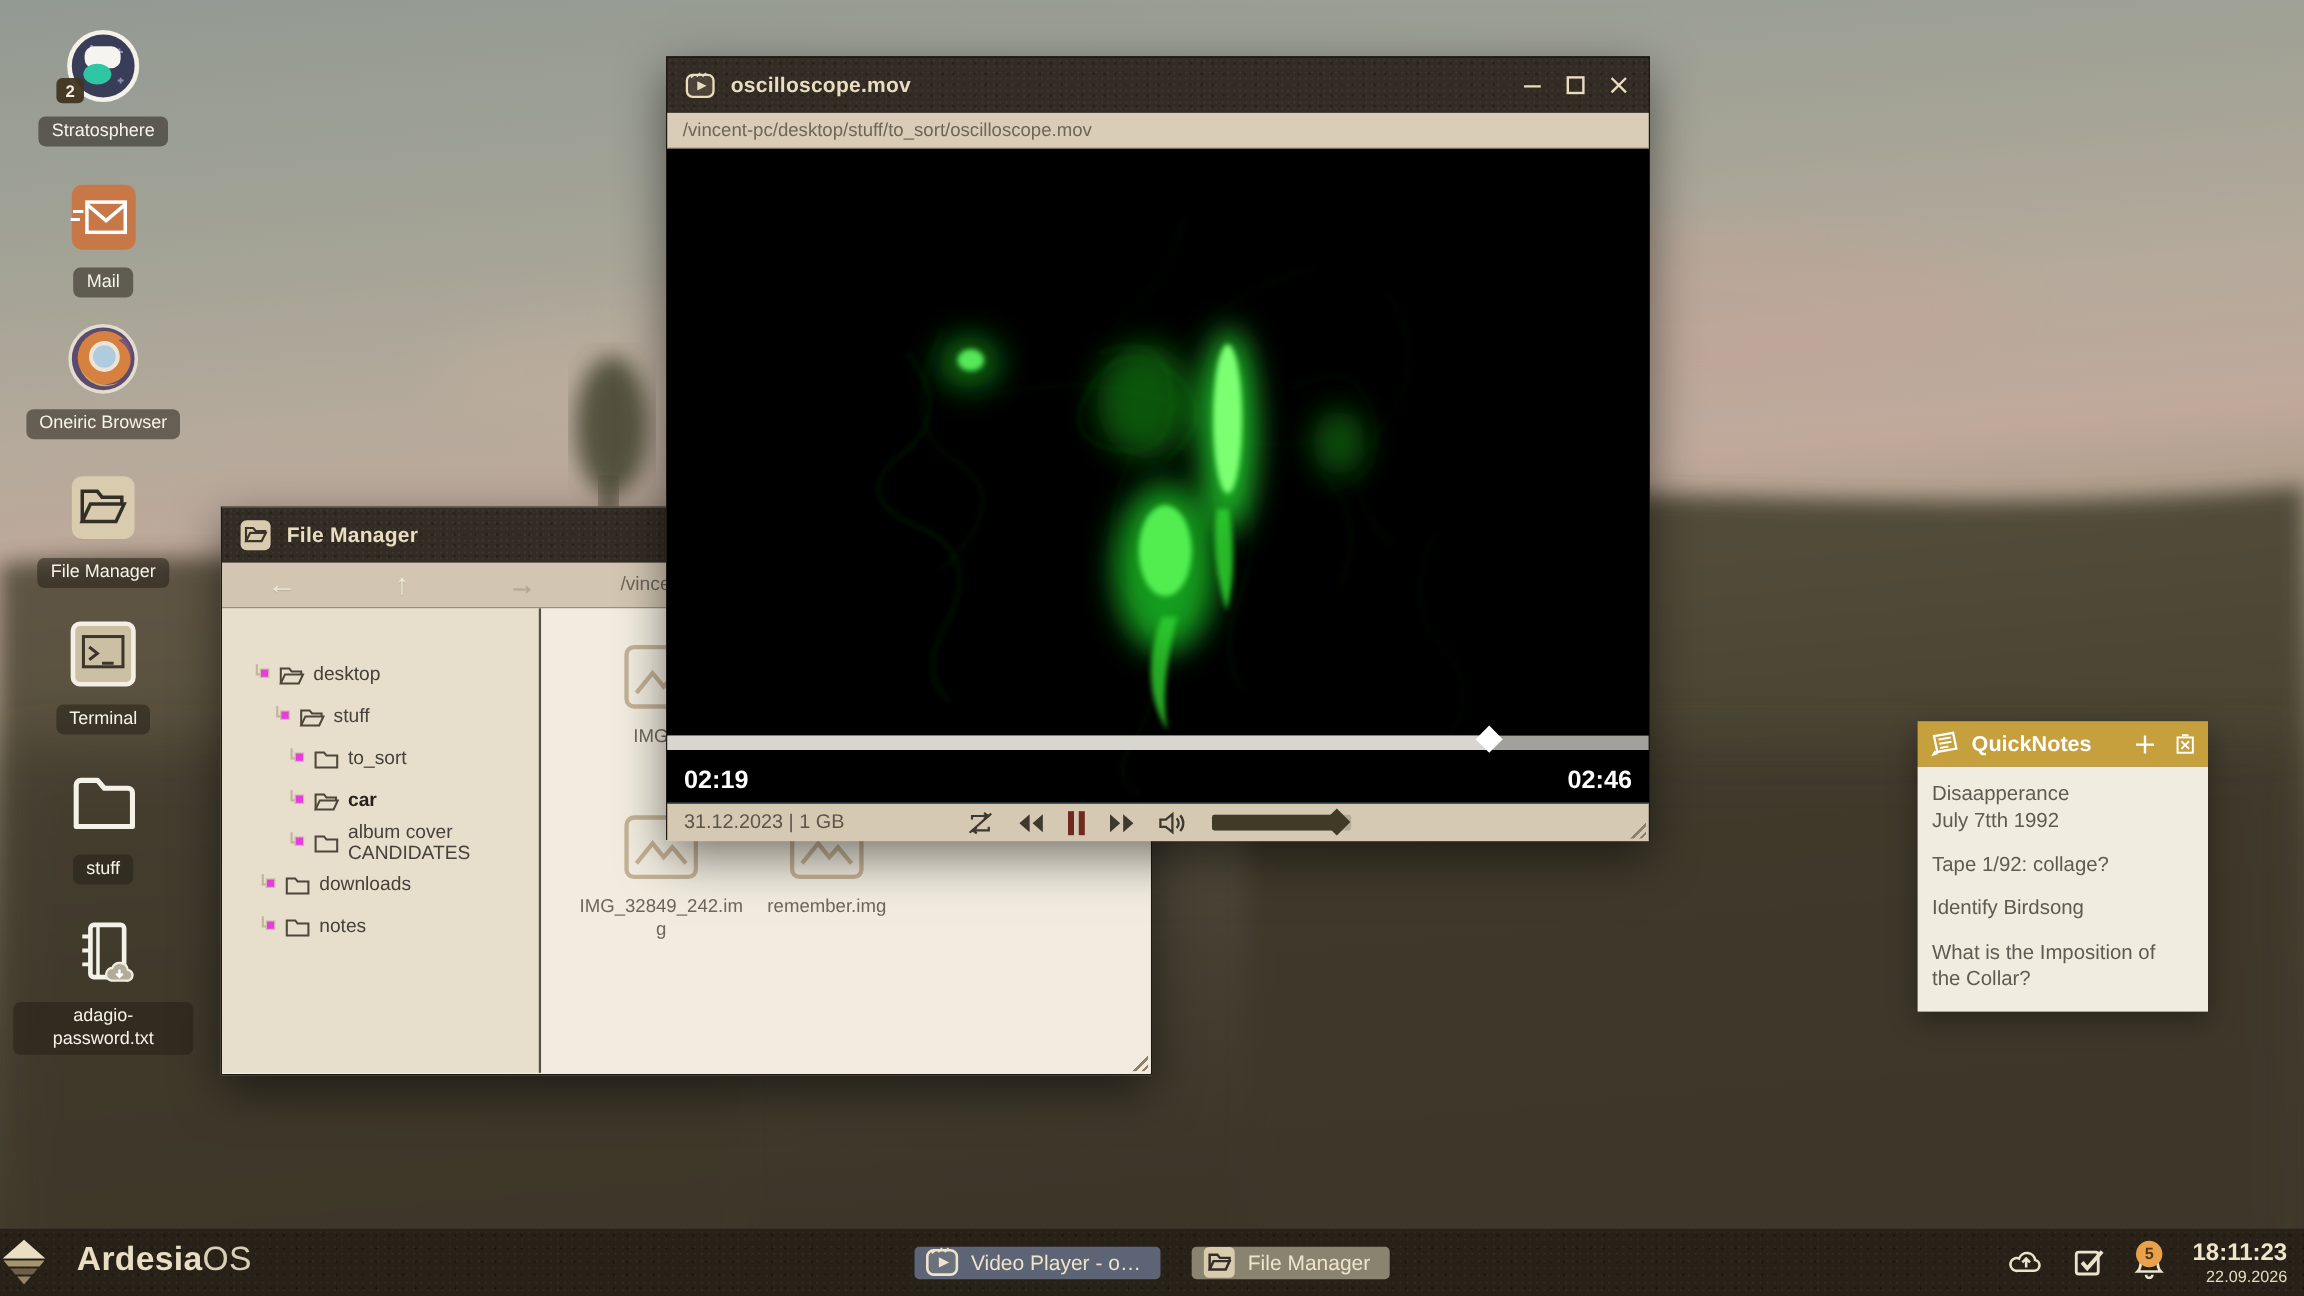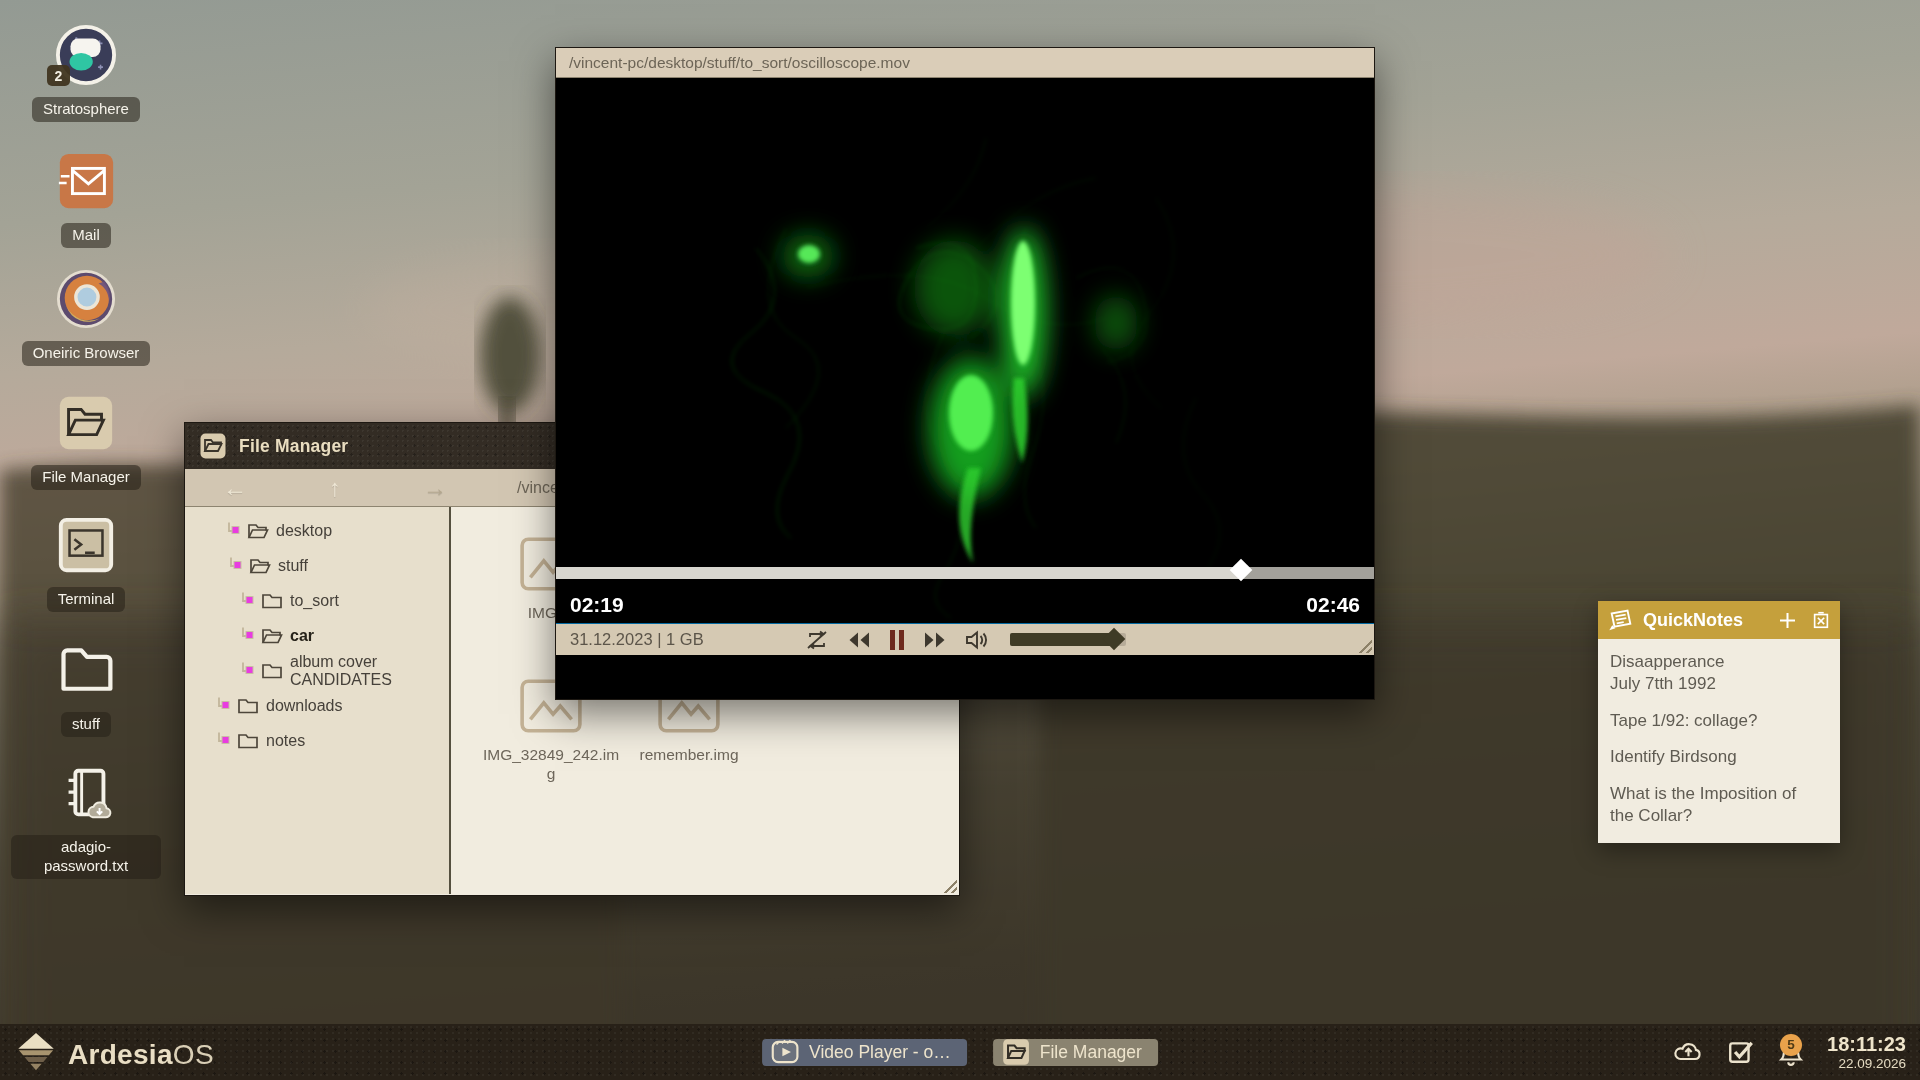--- a/index.html
+++ b/index.html
@@ -61,21 +61,21 @@
   #qn-header { height:38px; background:#c5a03c; display:flex; align-items:center; padding:0 9px; gap:8px; }
   #qn-title { color:#fff; font-size:18px; font-weight:bold; flex:1; }
   .qn-btn { color:#fff; cursor:pointer; display:flex; align-items:center; }
   #qn-body { background:#f1ece0; padding:12px 12px 14px; }
   .note { white-space:pre-line; color:#5f5b52; font-size:17px; line-height:1.28; margin-bottom:15px; }
   .note:last-child { margin-bottom:2px; }
   
   #taskbar { position:absolute; left:0; bottom:0; width:100%; height:56px; background:#282118; z-index:50;
     background-image:radial-gradient(rgba(255,255,255,.045) 1px,transparent 1px),radial-gradient(rgba(0,0,0,.3) 1px,transparent 1.4px);
     background-size:6px 6px,11px 11px; display:flex; align-items:center; }
-  #tb-logo { display:flex; align-items:flex-end; gap:12px; padding-left:16px; }
+  #tb-logo { display:flex; align-items:flex-start; gap:24px; }
   #tb-osname { color:#e9dec4; font-size:28px; font-weight:bold; letter-spacing:.3px; }
   #tb-osname .light { font-weight:normal; opacity:.92; }
   #tb-tasks { position:absolute; left:50%; transform:translateX(-50%); display:flex; gap:26px; }
   .task { display:flex; align-items:center; gap:9px; height:27px; padding:0 16px 0 8px; border:none; border-radius:4px;
     font-family:inherit; font-size:17.5px; color:#eee4cc; cursor:pointer; }
   .task.active { background:#5c6475; }
   .task.inactive { background:#8a8370; }
   #tb-right { margin-left:auto; display:flex; align-items:center; gap:22px; padding-right:14px; }
   .tray-ic { position:relative; cursor:pointer; display:flex; }
   .tray-badge { position:absolute; left:3px; top:-4px; width:22px; height:22px; border-radius:50%; background:#e9a24b;
@@ -201,21 +201,21 @@
       <span class="wtitle">File Manager</span>
     </div>
     <div id="fm-toolbar">
       <span class="nav-arrow" style="margin-left:30px">←</span>
       <span class="nav-arrow" style="margin-left:60px">↑</span>
       <span class="nav-arrow dim" style="margin-left:60px">→</span>
       <span id="fm-path">/vincen</span>
     </div>
     <div id="fm-body">
       <div id="fm-tree">
-          <div class="tree-row" style="padding-left: 41px;">
+          <div class="tree-row" style="padding-left: 26px; margin-top: 32px;">
             <span><svg width="14" height="14" viewBox="0 0 14 14">
                 <path d="M3 0.5 V9 H6.5" fill="none" stroke="#c2b69b" stroke-width="1.8"></path>
                 <rect x="6" y="4.5" width="7" height="7" fill="#e83ce0" stroke="#c9bda3" stroke-width="1"></rect>
               </svg></span>
             <span style="display: flex;">
               <svg width="22" height="18" viewBox="0 0 22 18">
                 <path d="M2 15.5 V3 h7 l2 2.5 h8 v3" fill="none" stroke="#4d463a" stroke-width="1.7"></path>
                 <path d="M2 15.5 l3.5-7.5 h15 l-3.5 7.5 z" fill="none" stroke="#4d463a" stroke-width="1.7"></path>
               </svg>
             </span>
@@ -317,20 +317,47 @@
                 <path d="M12 41 l13-16 9 11 7-8 11 13" fill="none" stroke="#c4b295" stroke-width="3.5"></path>
               </svg></div>
             <div class="flabel">remember.img</div>
           </div>
         </div>
     </div>
     <div class="grip"></div>
   </div>
 
   <div class="window" id="vp-window">
+    <div class="titlebar">
+      <span class="ctl">
+        <svg width="27" height="27" viewBox="0 0 28 28">
+            <rect x="2.5" y="4.5" width="23" height="19" rx="5" fill="rgba(233,221,192,.14)" stroke="#e9ddc0" stroke-width="2"></rect>
+        <path d="M11.5 10 l8 4 -8 4 z" fill="#e9ddc0"></path>
+        <path d="M6 7 l3-3 M11 6 l3-3 M16 6 l3-3" stroke="#e9ddc0" stroke-width="1.6"></path>
+          </svg>
+      </span>
+      <span class="wtitle">oscilloscope.mov</span>
+      <span class="winbtns">
+        <span class="winbtn">
+          <svg width="20" height="20">
+              <line x1="3" y1="11" x2="17" y2="11" stroke="#e9ddc0" stroke-width="2"></line>
+            </svg>
+          </span>
+        <span class="winbtn">
+          <svg width="20" height="20">
+              <rect x="3.5" y="3.5" width="13" height="13" fill="none" stroke="#e9ddc0" stroke-width="2"></rect>
+            </svg>
+          </span>
+        <span class="winbtn">
+          <svg width="20" height="20">
+              <path d="M4 4 L16 16 M16 4 L4 16" stroke="#e9ddc0" stroke-width="2"></path>
+            </svg>
+          </span>
+      </span>
+    </div>
     <div id="vp-pathbar">
       <span>/vincent-pc/desktop/stuff/to_sort/oscilloscope.mov</span>
     </div>
     <div id="vp-video">
       <svg width="820" height="545" viewBox="0 0 820 545">
         <defs>
           <filter id="g1" x="-60%" y="-60%" width="220%" height="220%">
               <feGaussianBlur stdDeviation="7"></feGaussianBlur>
             </filter>
           <filter id="g2" x="-60%" y="-60%" width="220%" height="220%">

